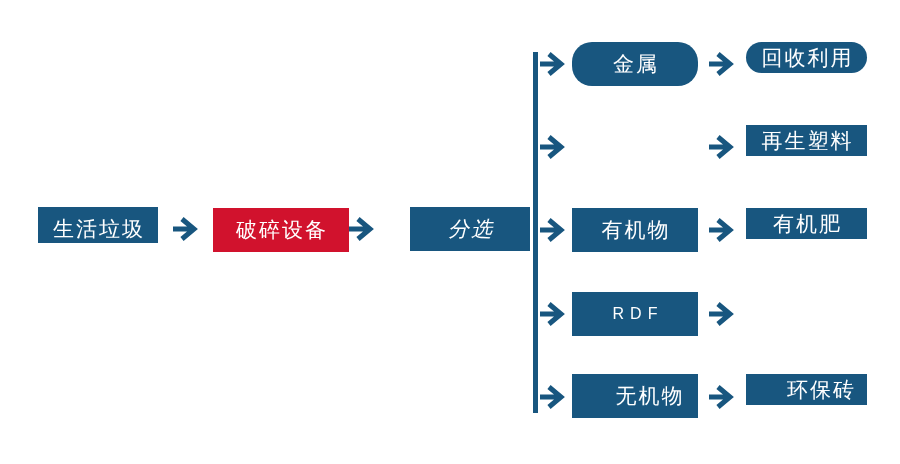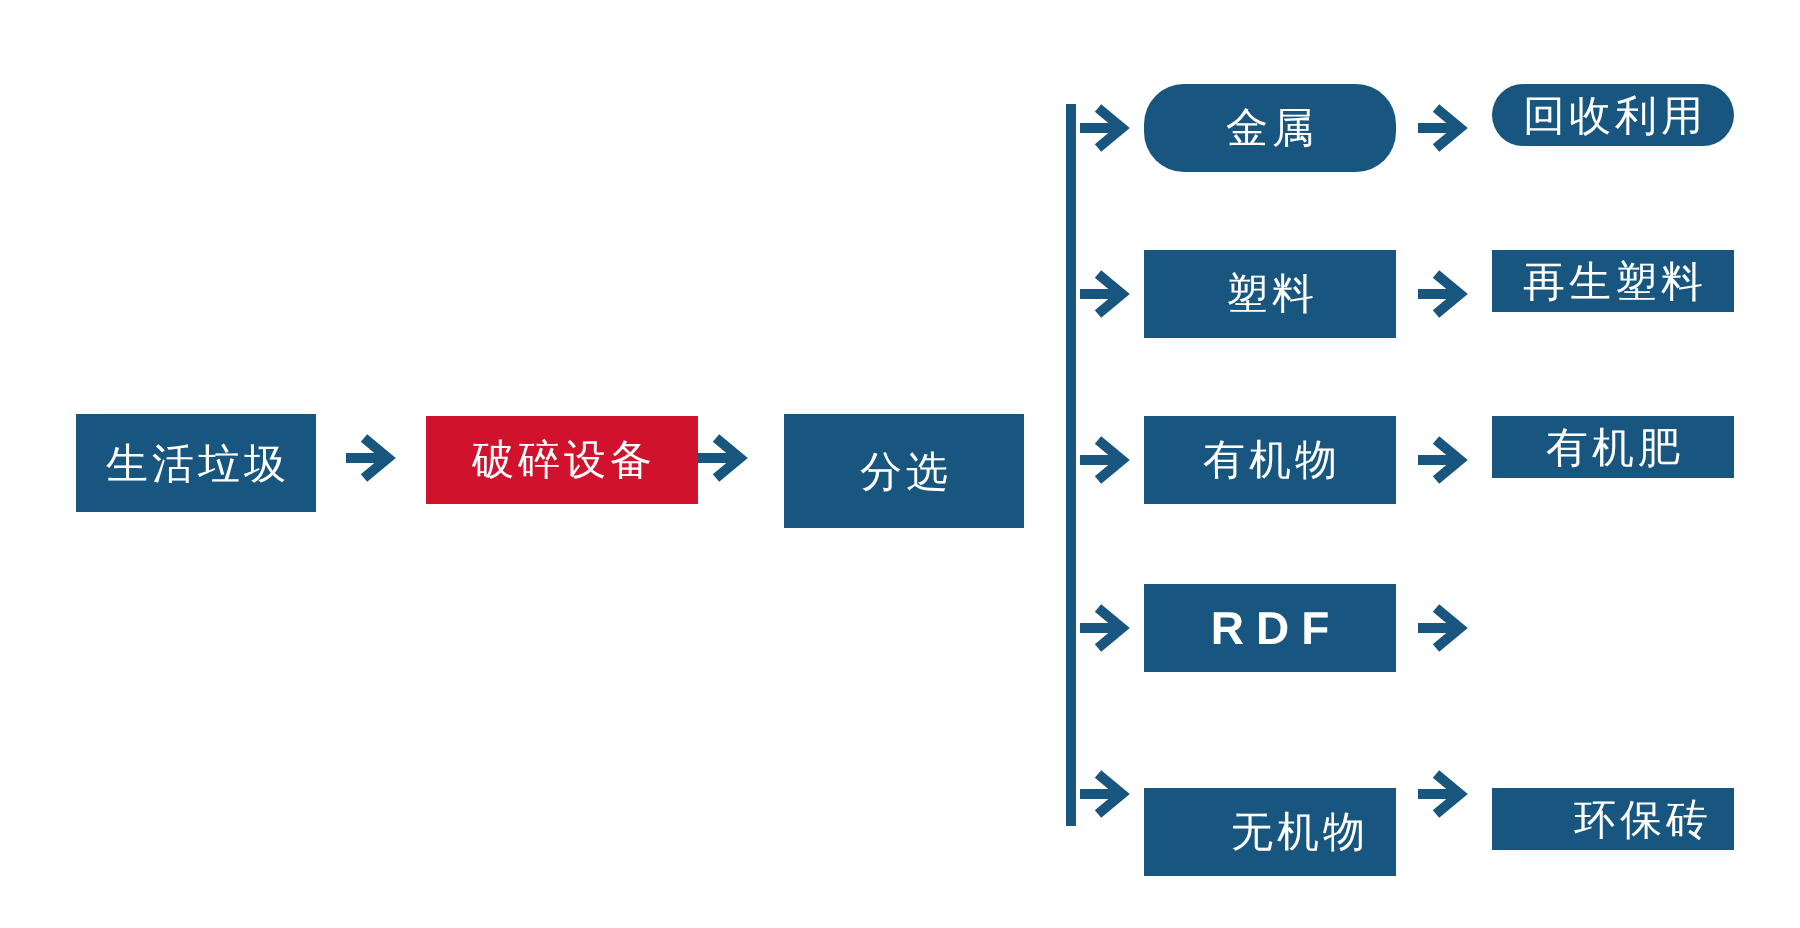--- a/index.html
+++ b/index.html
@@ -46,40 +46,40 @@
   .vline {
     position: absolute;
     left: 533px;
     top: 52px;
     width: 5px;
     height: 361px;
     background: var(--blue);
   }
 
   
-  .n-input   { left: 38px;  top: 207px; width: 120px; height: 49px; }
+  .n-input   { left: 38px;  top: 207px; width: 120px; height: 36px; align-items: flex-end; }
   .n-process { left: 213px; top: 208px; width: 136px; height: 44px; }
-  .n-sorting { left: 392px; top: 207px; width: 120px; height: 57px; }
+  .n-sorting { left: 410px; top: 207px; width: 120px; height: 44px; font-style: italic; }
   .a-main1 { left: 170px; top: 215px; }
   .a-main2 { left: 346px; top: 215px; }
 
   
   .src { left: 572px; width: 126px; height: 44px; }
   .res { left: 746px; width: 121px; height: 31px; }
   .a-branch { left: 537px; }
   .a-mid    { left: 706px; }
 
   
   .r0.node { top: 42px; border-radius: 20px; }  .r0.arrow { top: 50px; }
   .r1.node { top: 125px; } .r1.arrow { top: 133px; }
   .r2.node { top: 208px; } .r2.arrow { top: 216px; }
   .r3.node { top: 292px; } .r3.arrow { top: 300px; }
-  .r4.node { top: 394px; padding-left: 28px; } .r4.arrow { top: 383px; }
+  .r4.node { top: 374px; padding-left: 28px; } .r4.arrow { top: 383px; }
 
-  .latin .label { letter-spacing: 6px; font-size: 23px; transform: translateX(3px); font-weight: bold; }
+  .latin .label { letter-spacing: 6px; font-size: 16px; transform: translateX(3px); }
 </style>
 </head>
 <body>
 
 <div class="canvas">
 
   <div class="node blue n-input">
     <span class="label">生活垃圾</span>
   </div>
 
@@ -119,23 +119,20 @@
       </svg>
   </div>
   <div class="node blue res r0">
     <span class="label">回收利用</span>
   </div>
 
   <div class="arrow a-branch r1">
     <svg viewBox="0 0 32 28" aria-hidden="true">
         <path d="M3 14 H22 M12 4 L24 14 L12 24"></path>
       </svg>
-  </div>
-  <div class="node blue src r1">
-    <span class="label">塑料</span>
   </div>
   <div class="arrow a-mid r1">
     <svg viewBox="0 0 32 28" aria-hidden="true">
         <path d="M3 14 H22 M12 4 L24 14 L12 24"></path>
       </svg>
   </div>
   <div class="node blue res r1">
     <span class="label">再生塑料</span>
   </div>
 

